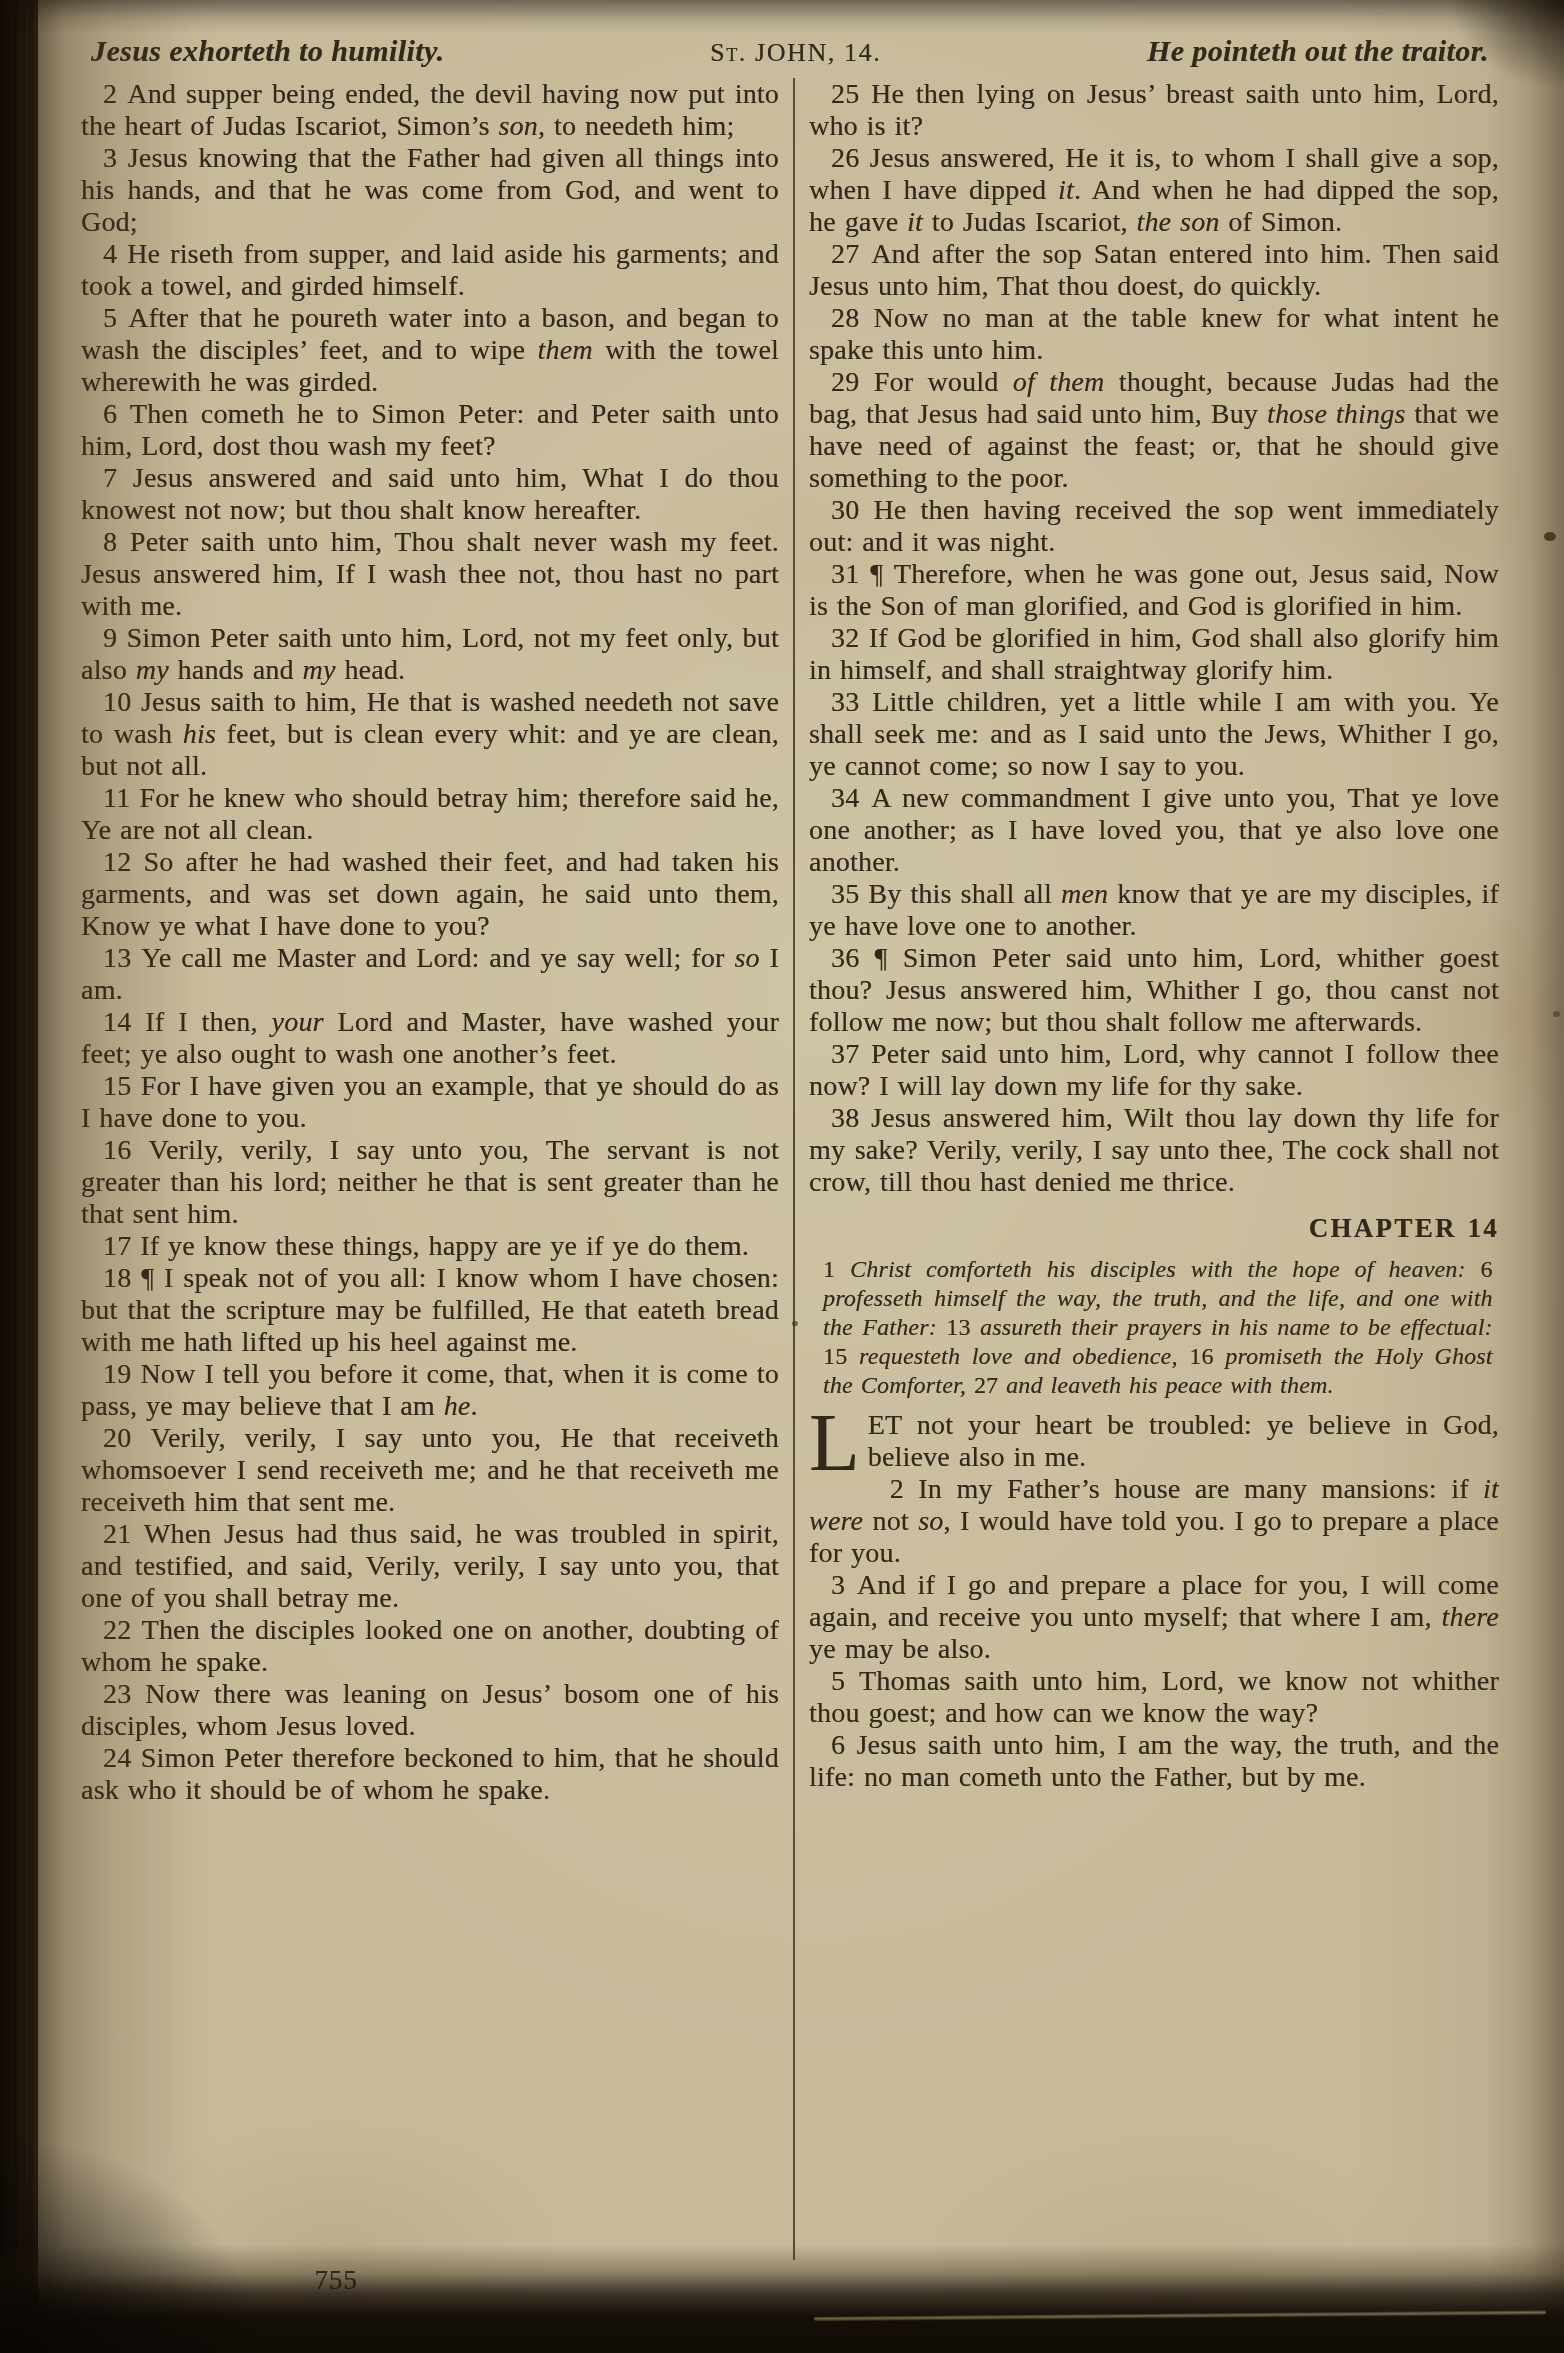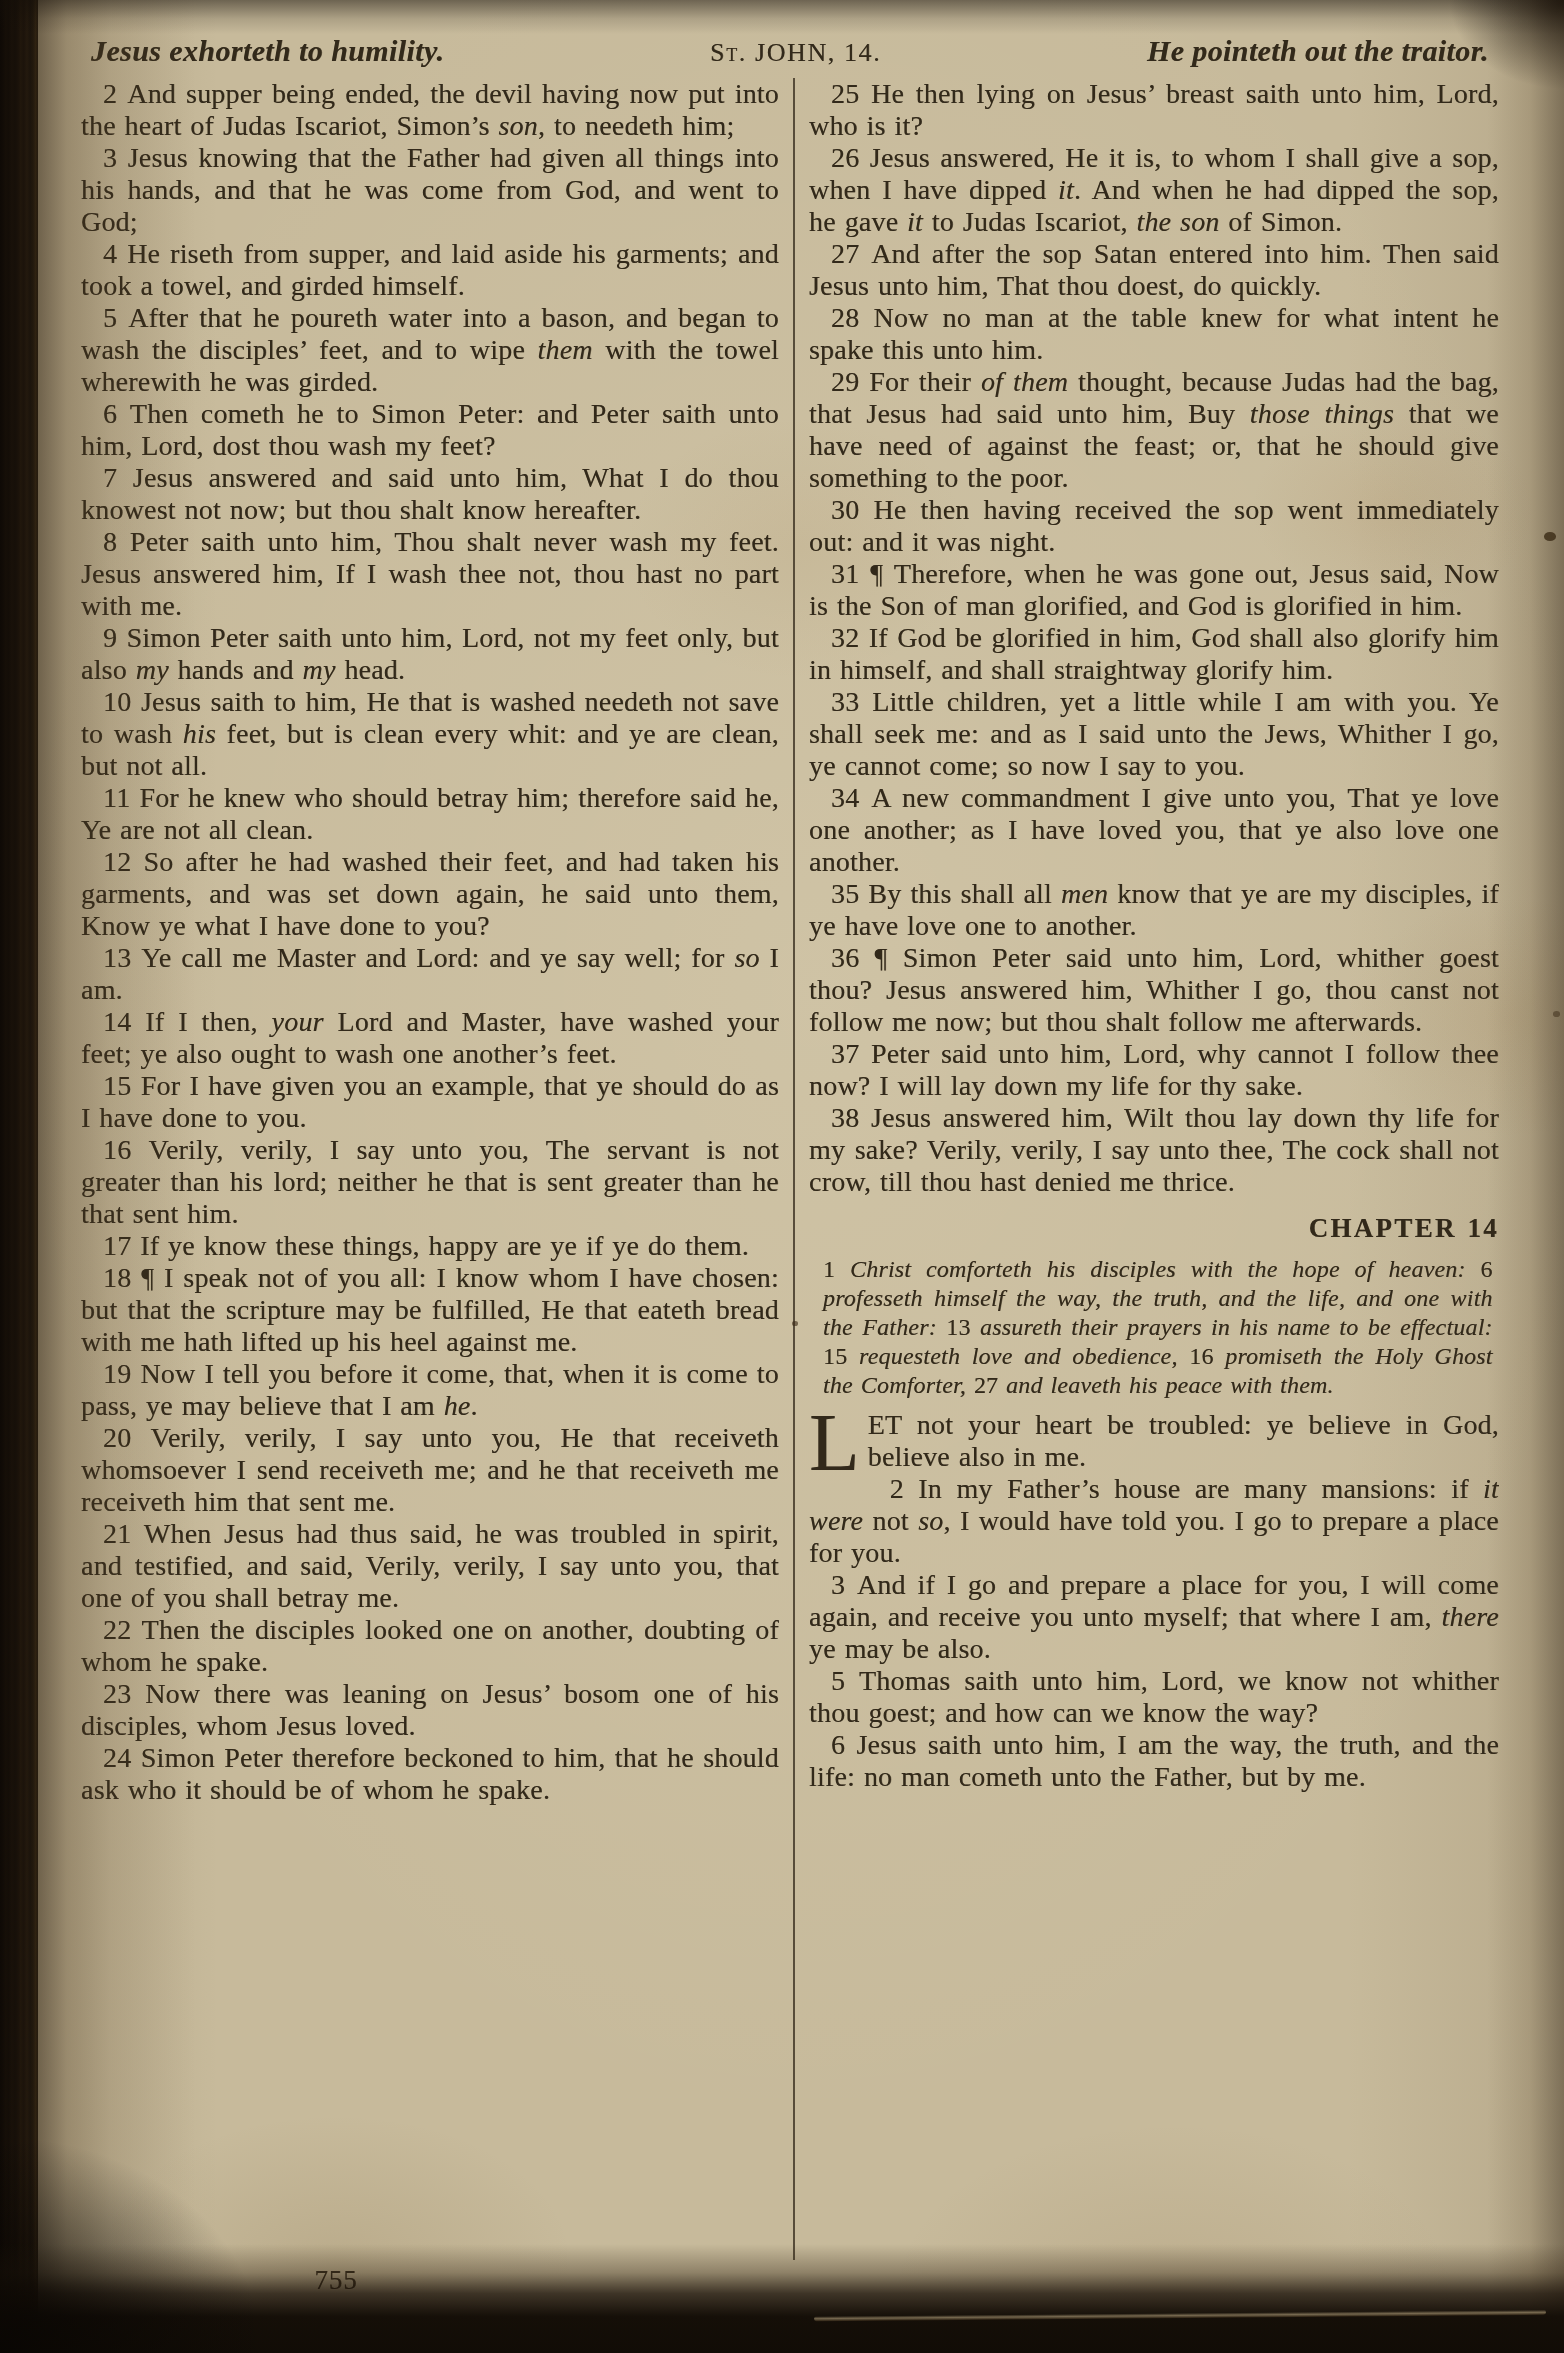--- a/index.html
+++ b/index.html
@@ -156,21 +156,21 @@
         <p class="verse"><span class="vnum">22&nbsp;</span><span>Then the disciples looked one on another, doubting of whom he spake.</span></p>
         <p class="verse"><span class="vnum">23&nbsp;</span><span>Now there was leaning on Jesus’ bosom one of his disciples, whom Jesus loved.</span></p>
         <p class="verse"><span class="vnum">24&nbsp;</span><span>Simon Peter therefore beckoned to him, that he should ask who it should be of whom he spake.</span></p>
       </div>
     <div class="divider"></div>
     <div class="col right">
         <p class="verse"><span class="vnum">25&nbsp;</span><span>He then lying on Jesus’ breast saith unto him, Lord, who is it?</span></p>
         <p class="verse"><span class="vnum">26&nbsp;</span><span>Jesus answered, He it is, to whom I shall give a sop, when I have dipped </span><em>it</em><span>. And when he had dipped the sop, he gave </span><em>it</em><span> to Judas Iscariot, </span><em>the son</em><span> of Simon.</span></p>
         <p class="verse"><span class="vnum">27&nbsp;</span><span>And after the sop Satan entered into him. Then said Jesus unto him, That thou doest, do quickly.</span></p>
         <p class="verse"><span class="vnum">28&nbsp;</span><span>Now no man at the table knew for what intent he spake this unto him.</span></p>
-        <p class="verse"><span class="vnum">29&nbsp;</span><span>For their </span><em>of them</em><span> thought, because Judas had the bag, that Jesus had said unto him, Buy </span><em>those things</em><span> that we have need of against the feast; or, that he should give something to the poor.</span></p>
+        <p class="verse"><span class="vnum">29&nbsp;</span><span>For would </span><em>of them</em><span> thought, because Judas had the bag, that Jesus had said unto him, Buy </span><em>those things</em><span> that we have need of against the feast; or, that he should give something to the poor.</span></p>
         <p class="verse"><span class="vnum">30&nbsp;</span><span>He then having received the sop went immediately out: and it was night.</span></p>
         <p class="verse"><span class="vnum">31&nbsp;¶&nbsp;</span><span>Therefore, when he was gone out, Jesus said, Now is the Son of man glorified, and God is glorified in him.</span></p>
         <p class="verse"><span class="vnum">32&nbsp;</span><span>If God be glorified in him, God shall also glorify him in himself, and shall straightway glorify him.</span></p>
         <p class="verse"><span class="vnum">33&nbsp;</span><span>Little children, yet a little while I am with you. Ye shall seek me: and as I said unto the Jews, Whither I go, ye cannot come; so now I say to you.</span></p>
         <p class="verse"><span class="vnum">34&nbsp;</span><span>A new commandment I give unto you, That ye love one another; as I have loved you, that ye also love one another.</span></p>
         <p class="verse"><span class="vnum">35&nbsp;</span><span>By this shall all </span><em>men</em><span> know that ye are my disciples, if ye have love one to another.</span></p>
         <p class="verse"><span class="vnum">36&nbsp;¶&nbsp;</span><span>Simon Peter said unto him, Lord, whither goest thou? Jesus answered him, Whither I go, thou canst not follow me now; but thou shalt follow me afterwards.</span></p>
         <p class="verse"><span class="vnum">37&nbsp;</span><span>Peter said unto him, Lord, why cannot I follow thee now? I will lay down my life for thy sake.</span></p>
         <p class="verse"><span class="vnum">38&nbsp;</span><span>Jesus answered him, Wilt thou lay down thy life for my sake? Verily, verily, I say unto thee, The cock shall not crow, till thou hast denied me thrice.</span></p>
         <div class="chapter-heading">CHAPTER 14</div>

